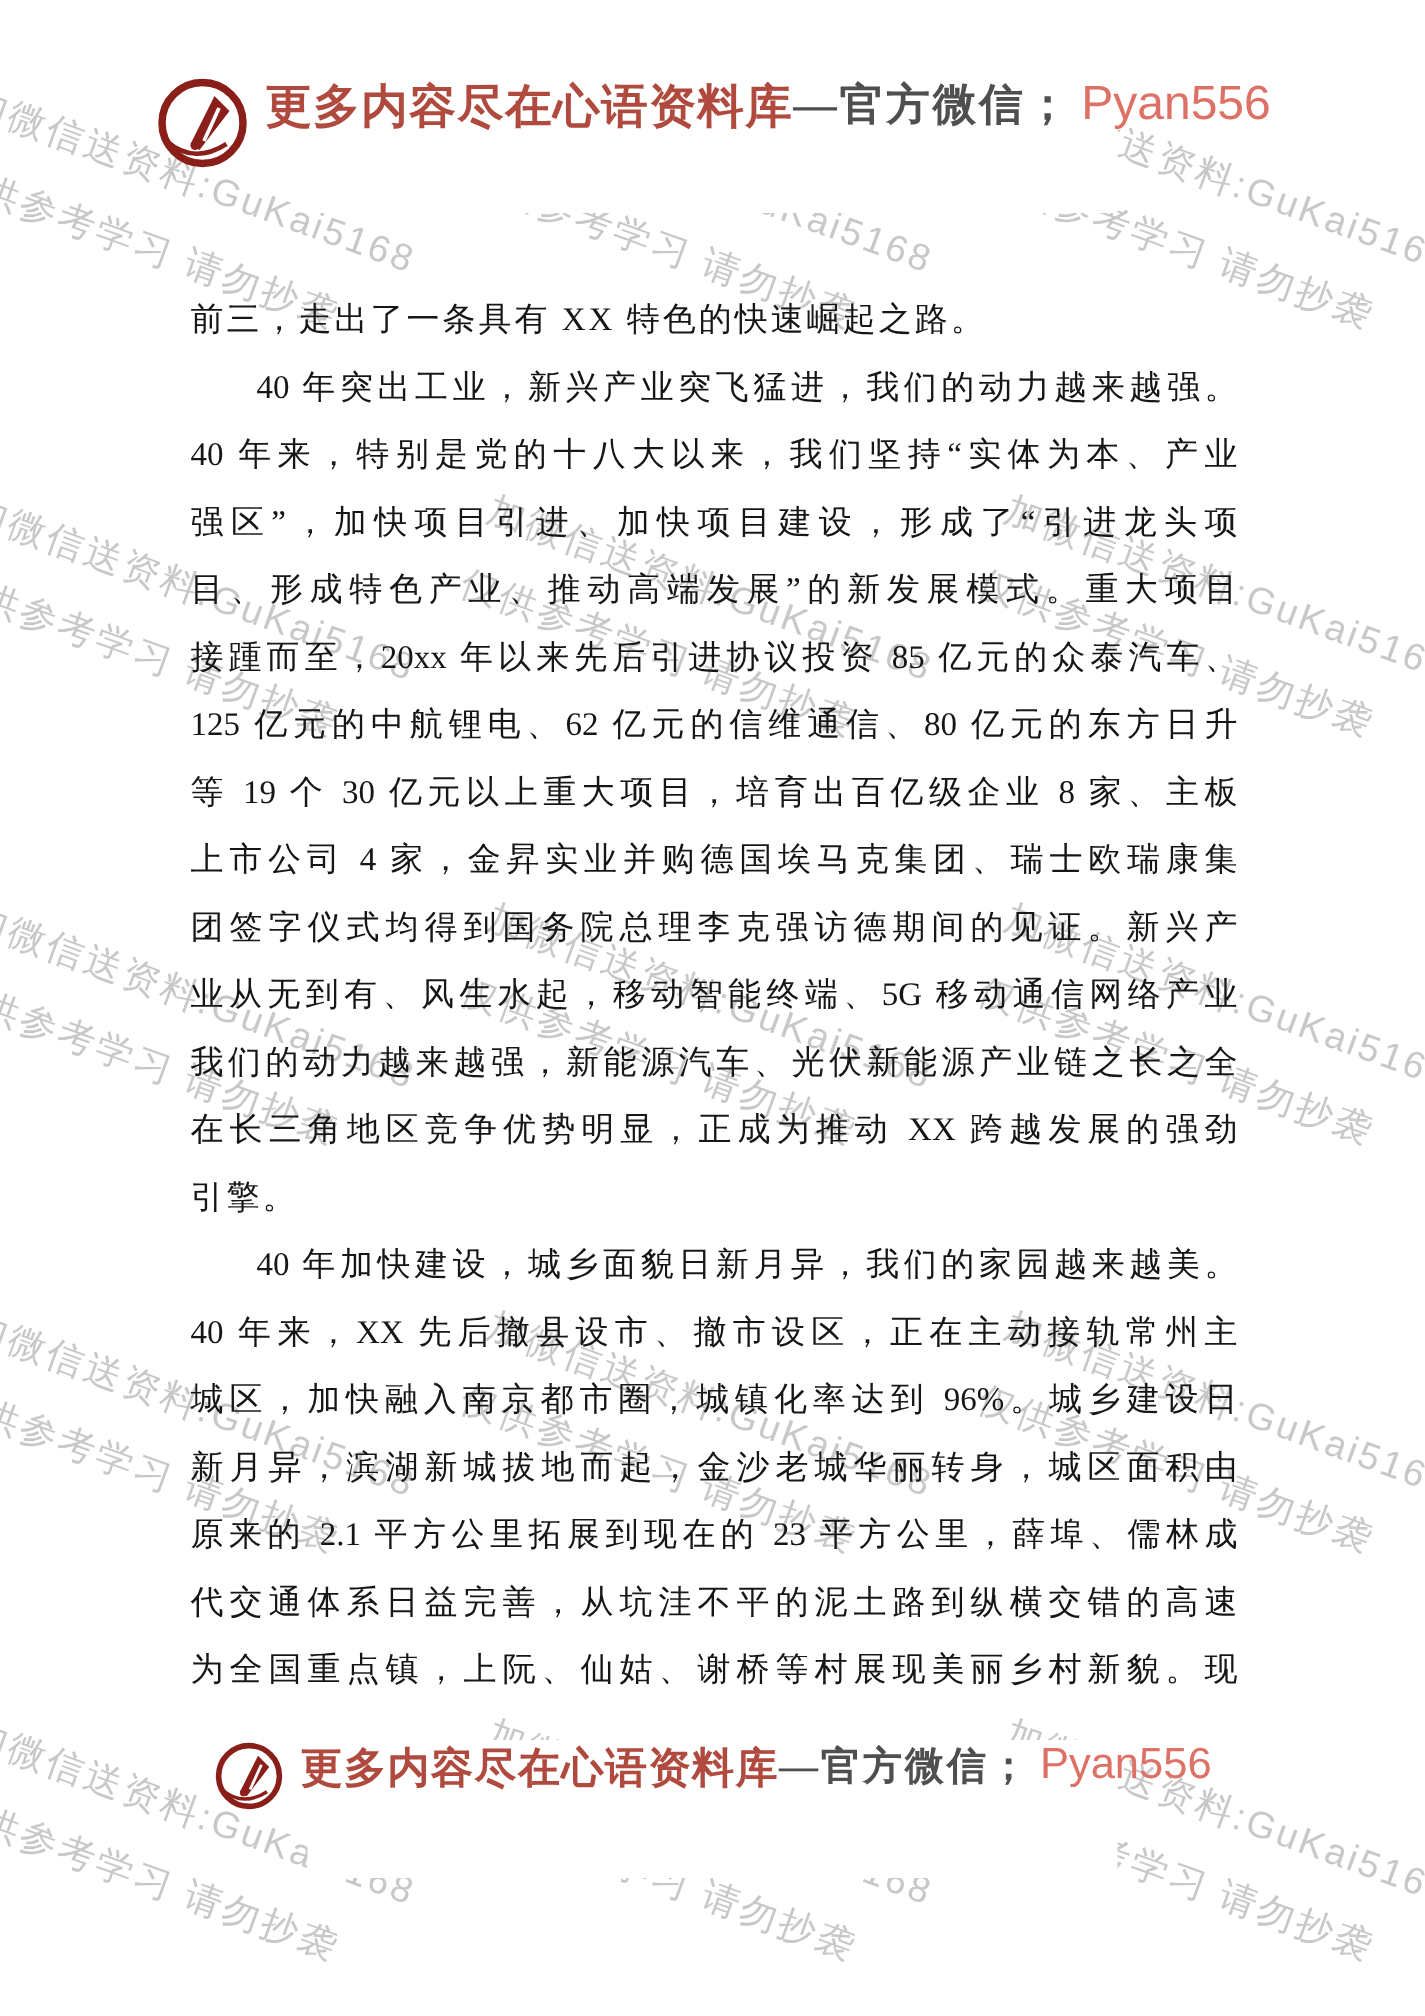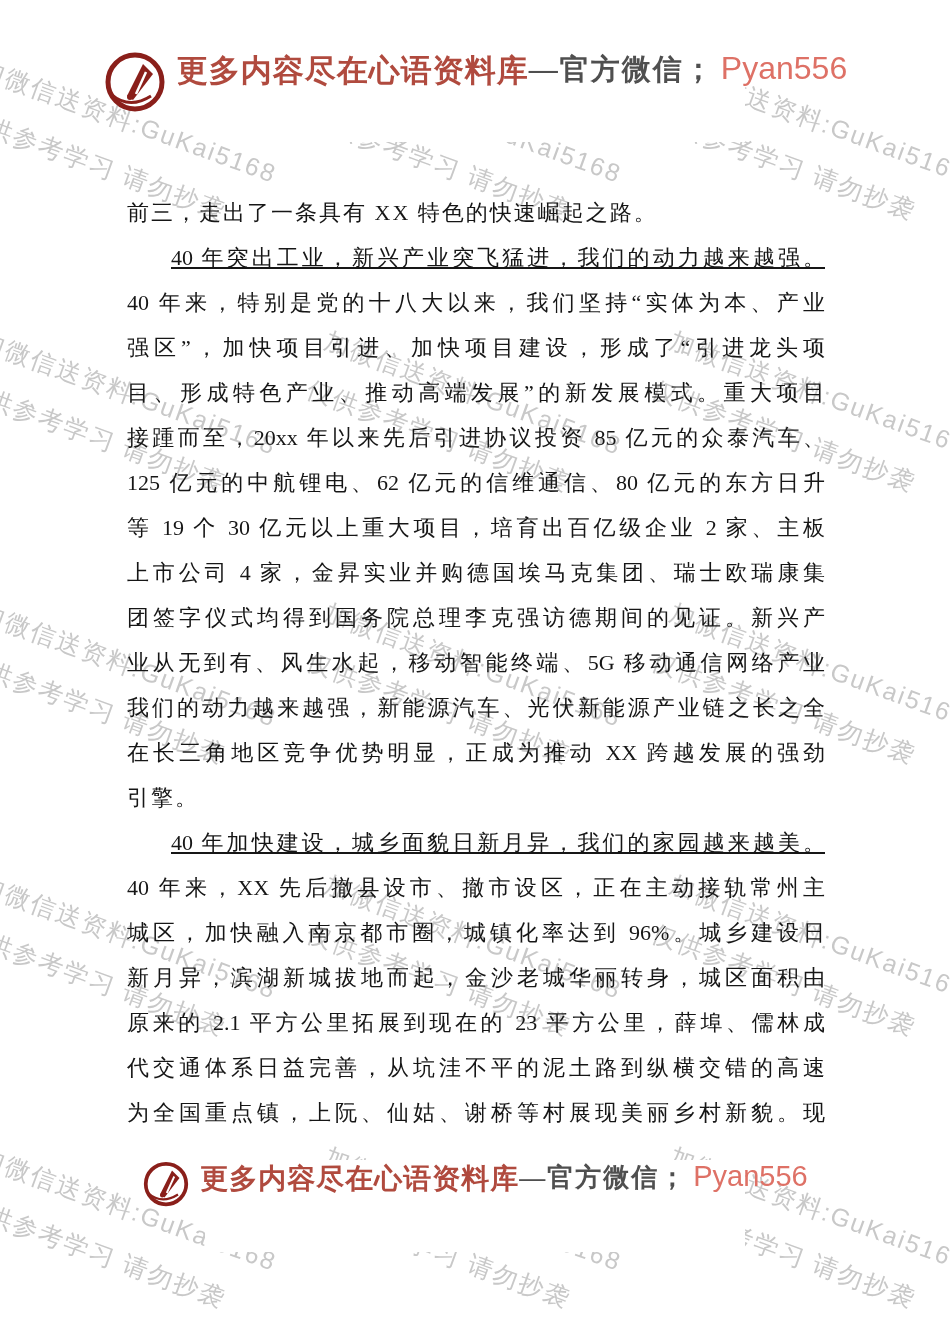--- a/index.html
+++ b/index.html
@@ -71,21 +71,21 @@
     letter-spacing:2px;
     white-space:nowrap;
   }
   .line.just{
     white-space:normal;
     text-align:justify;
     text-align-last:justify;
     text-justify:inter-character;
     letter-spacing:0;
   }
-  .line.indent{text-indent:44px;text-decoration:underline;}
+  .line.indent{text-indent:44px;}
 </style>
 </head>
 <body>
 
 <div class="page">
 
   <div class="wm-layer">
       <div class="wm-tile" style="left: -15px; top: 56px;">
         <div class="wm1">加微信送资料:GuKai5168</div>
         <div class="wm2">仅供参考学习 请勿抄袭</div>
@@ -162,21 +162,21 @@
   </div>
 
   <div class="doc-body">
       <div class="line">前三，走出了一条具有 XX 特色的快速崛起之路。</div>
       <div class="line just indent">40 年突出工业，新兴产业突飞猛进，我们的动力越来越强。</div>
       <div class="line just">40 年来，特别是党的十八大以来，我们坚持“实体为本、产业</div>
       <div class="line just">强区”，加快项目引进、加快项目建设，形成了“引进龙头项</div>
       <div class="line just">目、形成特色产业、推动高端发展”的新发展模式。重大项目</div>
       <div class="line just">接踵而至，20xx 年以来先后引进协议投资 85 亿元的众泰汽车、</div>
       <div class="line just">125 亿元的中航锂电、62 亿元的信维通信、80 亿元的东方日升</div>
-      <div class="line just">等 19 个 30 亿元以上重大项目，培育出百亿级企业 2 家、主板</div>
+      <div class="line just">等 19 个 30 亿元以上重大项目，培育出百亿级企业 8 家、主板</div>
       <div class="line just">上市公司 4 家，金昇实业并购德国埃马克集团、瑞士欧瑞康集</div>
       <div class="line just">团签字仪式均得到国务院总理李克强访德期间的见证。新兴产</div>
       <div class="line just">业从无到有、风生水起，移动智能终端、5G 移动通信网络产业</div>
       <div class="line just">我们的动力越来越强，新能源汽车、光伏新能源产业链之长之全</div>
       <div class="line just">在长三角地区竞争优势明显，正成为推动 XX 跨越发展的强劲</div>
       <div class="line">引擎。</div>
       <div class="line just indent">40 年加快建设，城乡面貌日新月异，我们的家园越来越美。</div>
       <div class="line just">40 年来，XX 先后撤县设市、撤市设区，正在主动接轨常州主</div>
       <div class="line just">城区，加快融入南京都市圈，城镇化率达到 96%。城乡建设日</div>
       <div class="line just">新月异，滨湖新城拔地而起，金沙老城华丽转身，城区面积由</div>

